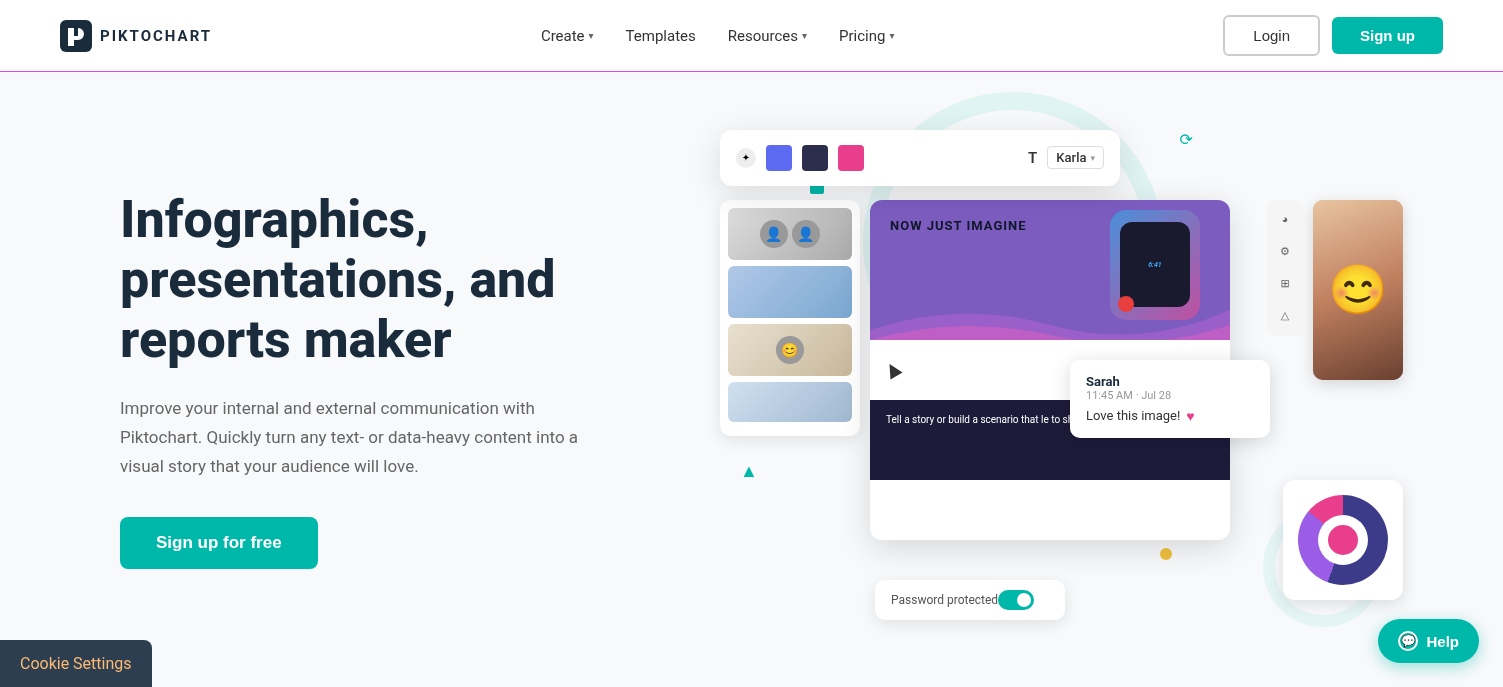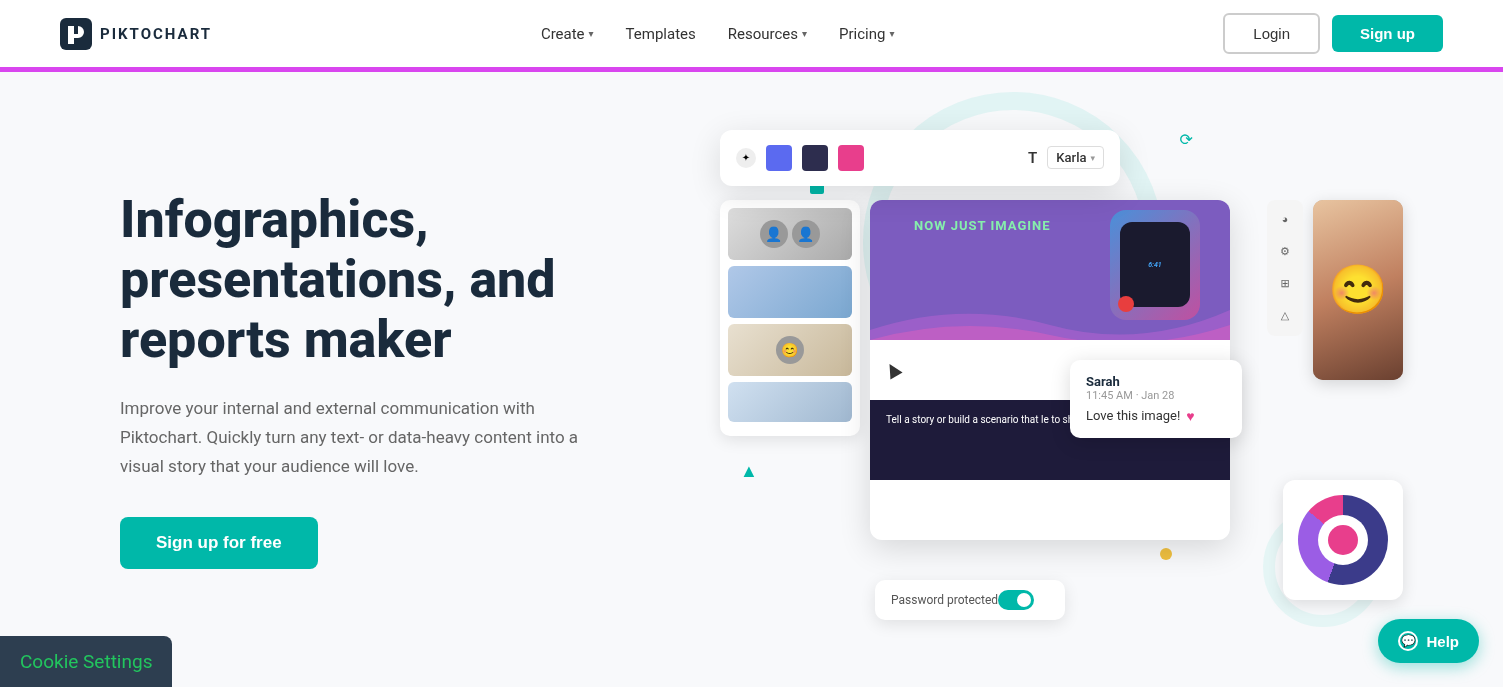--- a/index.html
+++ b/index.html
@@ -11,21 +11,21 @@
     }
 
     
     .navbar {
       background: #fff;
       display: flex;
       align-items: center;
       justify-content: space-between;
       padding: 0 60px;
       height: 72px;
-      border-bottom: 5px solid #d946ef;
+      border-bottom: 1px solid #d946ef;
     }
     .logo-area {
       display: flex;
       align-items: center;
       gap: 8px;
     }
     .logo-icon {
       width: 32px;
       height: 32px;
     }
@@ -239,30 +239,29 @@
     .design-header {
       background: #7c5cbf;
       height: 140px;
       position: relative;
       display: flex;
       align-items: center;
       justify-content: center;
       overflow: hidden;
     }
     .design-header-text {
-      color: #86efac;
+      color: #0f172a;
       font-size: 13px;
       font-weight: 700;
       letter-spacing: 1px;
       text-transform: uppercase;
       z-index: 2;
       position: absolute;
       top: 18px;
       left: 20px;
-      margin-left: 24px;
     }
     .design-wave {
       position: absolute;
       bottom: -10px;
       left: 0; right: 0;
       height: 60px;
     }
     .design-watch {
       position: absolute;
       right: 30px;
@@ -314,21 +313,21 @@
 
     
     .card-comment {
       position: absolute;
       top: 240px;
       left: 390px;
       background: #fff;
       border-radius: 10px;
       padding: 14px 16px;
       box-shadow: 0 4px 20px rgba(0,0,0,0.15);
-      width: 172px;
+      width: 200px;
       z-index: 12;
     }
     .comment-author {
       font-weight: 700;
       font-size: 13px;
       color: #1a2b3c;
     }
     .comment-time {
       font-size: 11px;
       color: #999;
@@ -441,23 +440,23 @@
       width: 10px; height: 10px;
       border-radius: 50%;
     }
 
     
     .cookie-banner {
       position: fixed;
       bottom: 0;
       left: 0;
       background: #2d3e50;
-      color: #22c55e;
+      color: #fdba74;
       padding: 14px 20px;
-      font-size: 19px;
+      font-size: 16px;
       border-radius: 0 8px 0 0;
       z-index: 100;
       cursor: pointer;
     }
 
     
     .help-btn {
       position: fixed;
       bottom: 24px;
       right: 24px;
@@ -595,21 +594,21 @@
         <div class="arrow-cursor"></div>
       </div>
       <div class="design-footer">
         <span>Tell a story or build a scenario that
 le to showcase a need for your pr</span>
       </div>
     </div>
 
     <div class="card-comment">
       <div class="comment-author">Sarah</div>
-      <div class="comment-time">11:45 AM · Jan 28</div>
+      <div class="comment-time">11:45 AM · Jul 28</div>
       <div class="comment-text">
         <span>Love this image!</span>
         <span class="heart">♥</span>
       </div>
     </div>
 
     <div class="card-password">
       <span class="pw-label">Password protected</span>
       <div class="toggle-on"></div>
     </div>

